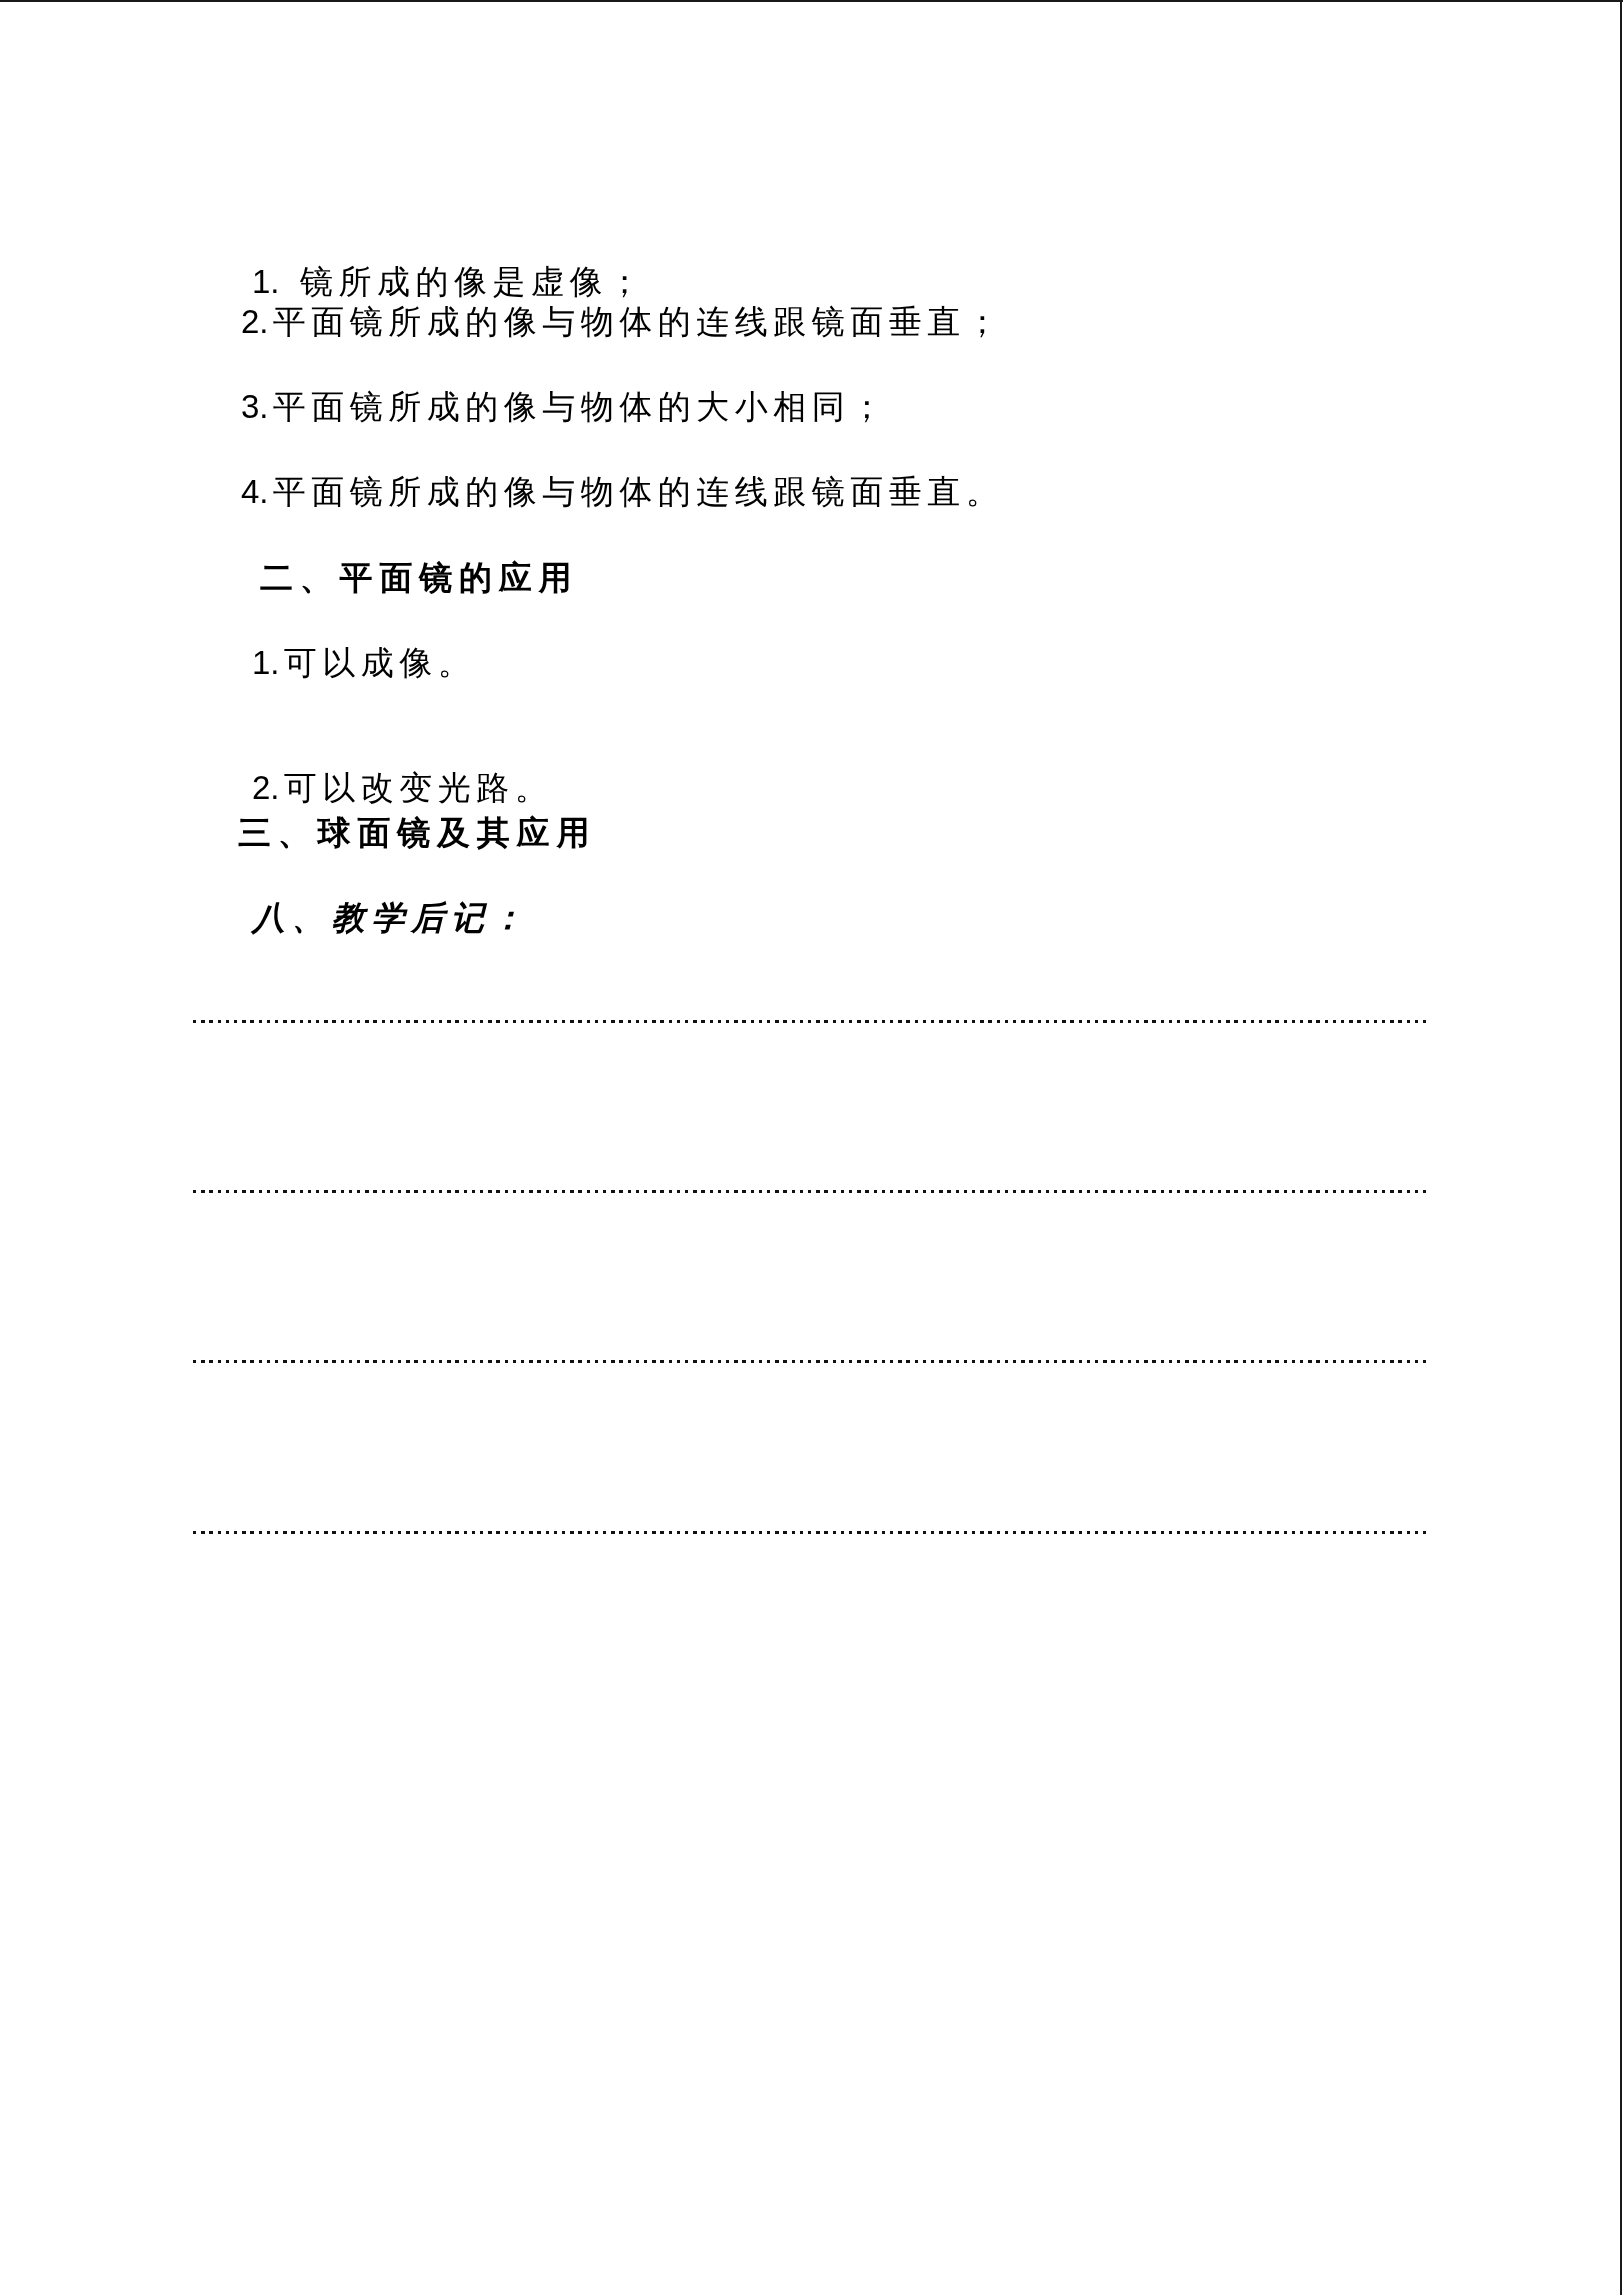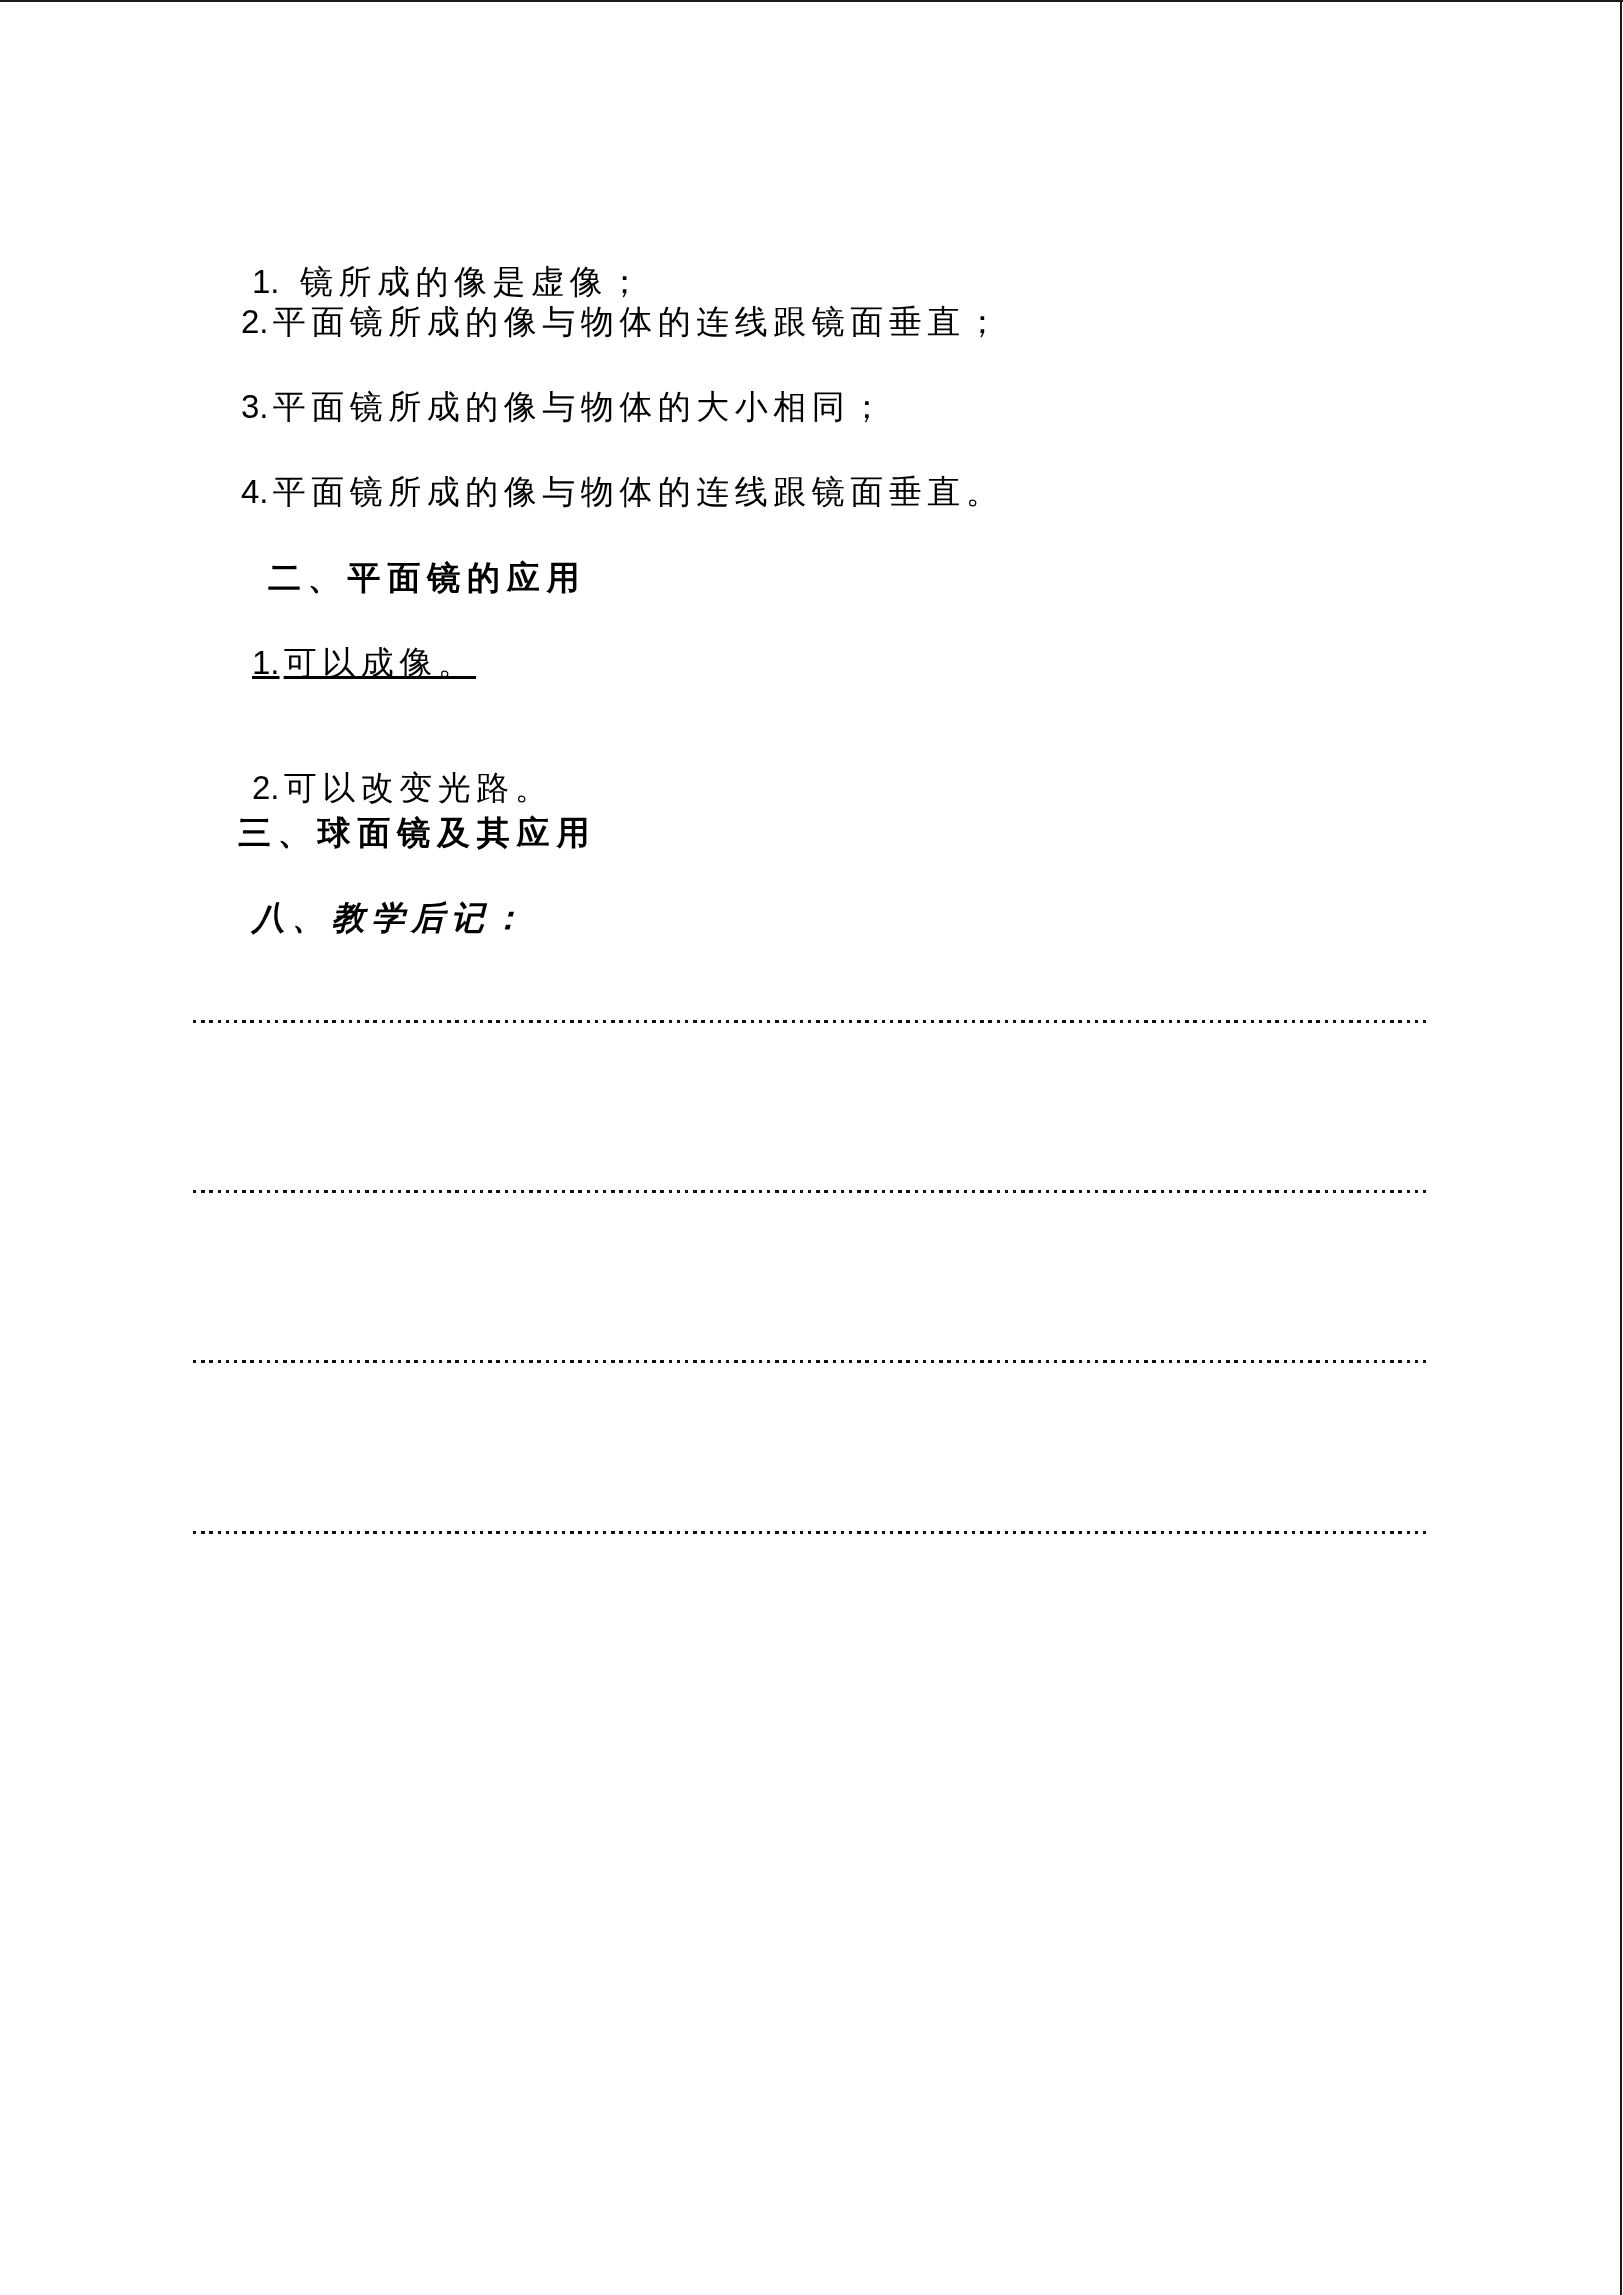--- a/index.html
+++ b/index.html
@@ -69,23 +69,23 @@
 </div>
 
 <div class="line" style="left:241px; top:383px;">
   <span class="num tight">3.</span><span>平面镜所成的像与物体的大小相同；</span>
 </div>
 
 <div class="line" style="left:241px; top:468px;">
   <span class="num tight">4.</span><span>平面镜所成的像与物体的连线跟镜面垂直。</span>
 </div>
 
-<div class="line heading" style="left:268px; top:554px;">二、平面镜的应用</div>
+<div class="line heading" style="left:260px; top:554px;">二、平面镜的应用</div>
 
-<div class="line" style="left:252px; top:639px;text-decoration:underline;">
+<div class="line" style="left:252px; top:639px;">
   <span class="num tight">1.</span><span>可以成像。</span>
 </div>
 
 <div class="line" style="left:252px; top:764px;">
   <span class="num tight">2.</span><span>可以改变光路。</span>
 </div>
 
 <div class="line heading" style="left:238px; top:809px;text-align:center;">三、球面镜及其应用</div>
 
 <div class="line heading" style="left:252px; top:894px;font-style:italic;">八、教学后记：</div>

